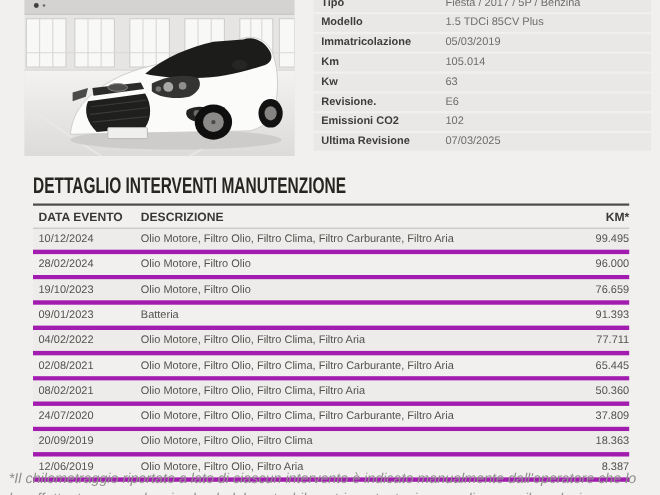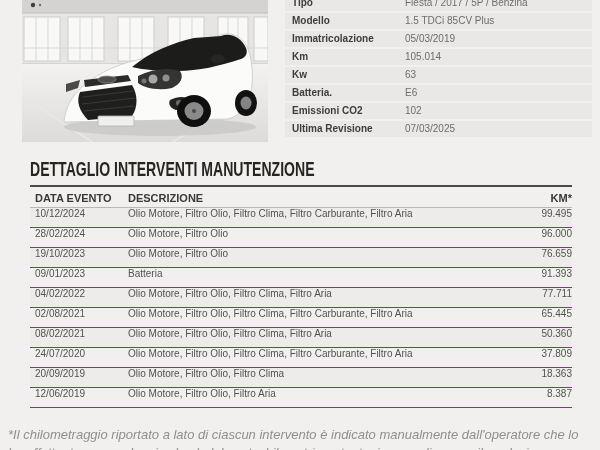--- a/index.html
+++ b/index.html
@@ -51,23 +51,23 @@
   .m-header{
     position:absolute;left:30px;top:189px;width:542px;height:18px;
     display:flex;align-items:center;
     border-bottom:1px solid #b9b8b6;
     font-size:11px;font-weight:bold;color:#393837;
   }
   .m-rows{
     position:absolute;left:30px;top:208px;width:542px;
   }
   .m-row{
-    display:flex;
+    display:flex;align-items:center;
     height:19px;font-size:10px;color:#53524f;
-    border-bottom:1px solid #a21caf;
+    border-bottom:4px solid #a21caf;
   }
   .m-row:nth-child(odd){background:#edecea;}
   .c-date{flex:none;width:93px;padding-left:5px;white-space:nowrap;}
   .c-desc{flex:1;white-space:nowrap;overflow:hidden;}
   .c-km{flex:none;width:60px;text-align:right;white-space:nowrap;}
 
   
   .footer{
     position:absolute;left:8px;top:426px;width:586px;
     font-size:13px;font-style:italic;color:#908f8d;line-height:1.4;
@@ -171,21 +171,21 @@
     <span class="i-label">Km</span>
     <span class="i-value">105.014</span>
   </div>
 
   <div class="i-row">
     <span class="i-label">Kw</span>
     <span class="i-value">63</span>
   </div>
 
   <div class="i-row">
-    <span class="i-label">Batteria.</span>
+    <span class="i-label">Revisione.</span>
     <span class="i-value">E6</span>
   </div>
 
   <div class="i-row">
     <span class="i-label">Emissioni CO2</span>
     <span class="i-value">102</span>
   </div>
 </div>
   <div class="i-row last">
     <span class="i-label">Ultima Revisione</span>

